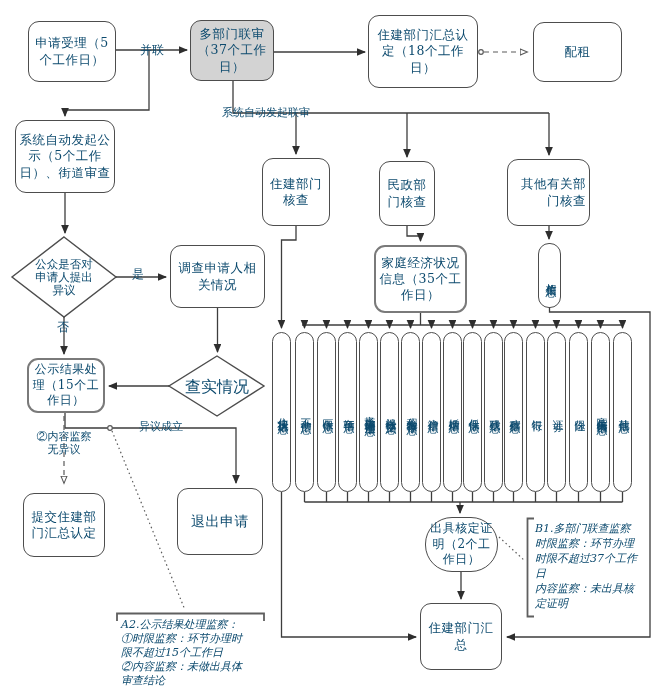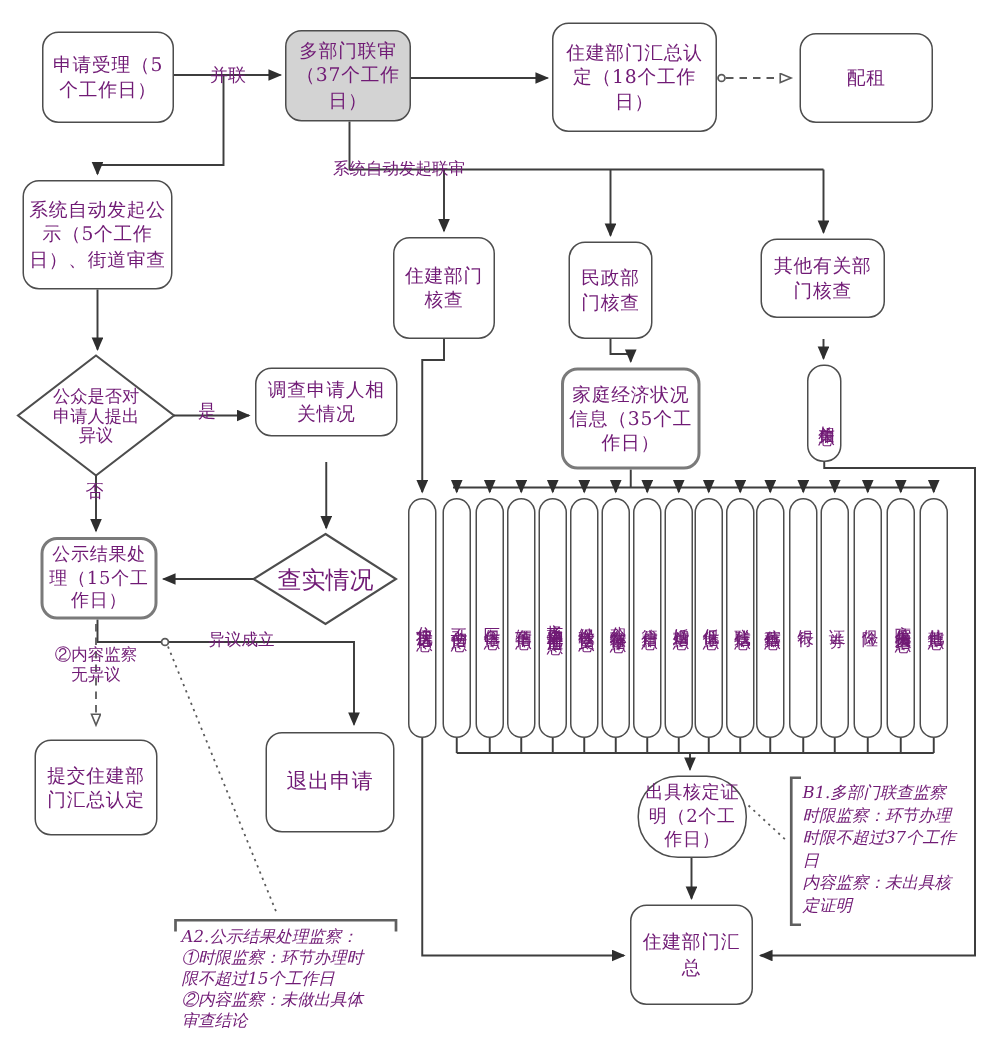--- a/index.html
+++ b/index.html
@@ -1,17 +1,17 @@
 <!DOCTYPE html>
 <html><head>
 <meta charset="utf-8">
 <style>
   html,body{margin:0;padding:0;background:#fff;}
   #canvas{position:relative;width:669px;height:691px;background:#fff;overflow:hidden;
-          font-family:"DejaVu Serif","Liberation Serif",serif;color:#701a75;}
+          font-family:"DejaVu Serif","Liberation Serif",serif;color:#0c4a6e;}
   #wires{position:absolute;left:0;top:0;z-index:1;}
   .node{position:absolute;z-index:2;box-sizing:border-box;background:#fff;
         border:1.5px solid #4d4d4d;border-radius:11px;
         display:flex;align-items:center;justify-content:center;text-align:center;
         font-size:12.5px;line-height:1.3;padding:2px 3px;letter-spacing:0.5px;}
   .gray{background:#d3d3d3;}
   .grayline{border-color:#7a7a7a;border-width:2px;}
   .dtext{position:absolute;z-index:3;text-align:center;font-size:11.5px;line-height:13px;letter-spacing:0;}
   .capsule{position:absolute;z-index:2;box-sizing:border-box;top:332px;width:19px;height:160px;
            background:#fff;border:1.2px solid #4d4d4d;border-radius:10px;
@@ -116,23 +116,23 @@
     </g>
   </svg>
 
   <div class="node" style="left:28px;top:21px;width:88px;height:61px;">申请受理（5个工作日）</div>
   <div class="node gray" style="left:190px;top:20px;width:84px;height:61px;">多部门联审（37个工作日）</div>
   <div class="node" style="left:368px;top:15px;width:110px;height:73px;">住建部门汇总认定（18个工作日）</div>
   <div class="node" style="left:533px;top:22px;width:89px;height:60px;">配租</div>
   <div class="node" style="left:15px;top:120px;width:100px;height:73px;">系统自动发起公示（5个工作日）、街道审查</div>
   <div class="node" style="left:262px;top:158px;width:68px;height:68px;">住建部门核查</div>
   <div class="node" style="left:379px;top:161px;width:56px;height:65px;">民政部门核查</div>
-  <div class="node" style="left:507px;top:159px;width:83px;height:53px;">其他有关部门核查</div>
+  <div class="node" style="left:507px;top:159px;width:83px;height:67px;text-align:right;">其他有关部门核查</div>
   <div class="node grayline" style="left:374px;top:245px;width:93px;height:68px;">家庭经济状况信息（35个工作日）</div>
-  <div class="node" style="left:170px;top:245px;width:95px;height:46px;">调查申请人相关情况</div>
+  <div class="node" style="left:170px;top:245px;width:95px;height:63px;">调查申请人相关情况</div>
   <div class="node grayline" style="left:27px;top:358px;width:78px;height:55px;font-size:12px;">公示结果处理（15个工作日）</div>
   <div class="node" style="left:177px;top:488px;width:86px;height:67px;font-size:14px;">退出申请</div>
   <div class="node" style="left:23px;top:493px;width:82px;height:64px;">提交住建部门汇总认定</div>
   <div class="node" style="left:425px;top:517px;width:73px;height:55px;font-size:12px;border-radius:27px;">出具核定证明（2个工作日）</div>
   <div class="node" style="left:420px;top:603px;width:82px;height:67px;">住建部门汇总</div>
 
   <div class="dtext" style="left:33px;top:258px;width:62px;text-align:center;">公众是否对申请人提出异议</div>
   <div class="dtext" style="left:180px;top:380px;width:74px;font-size:16px;">查实情况</div>
 
   <div class="capsule" style="left:272px;">住房状况信息</div>

